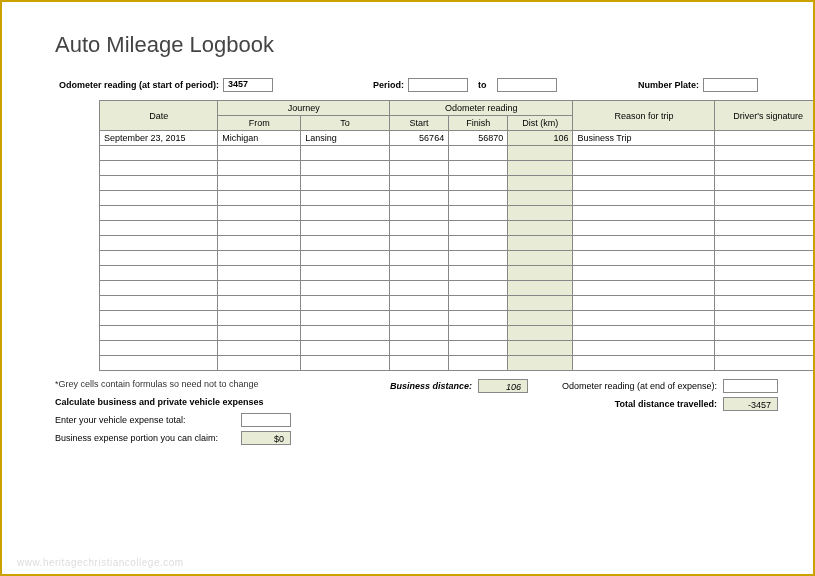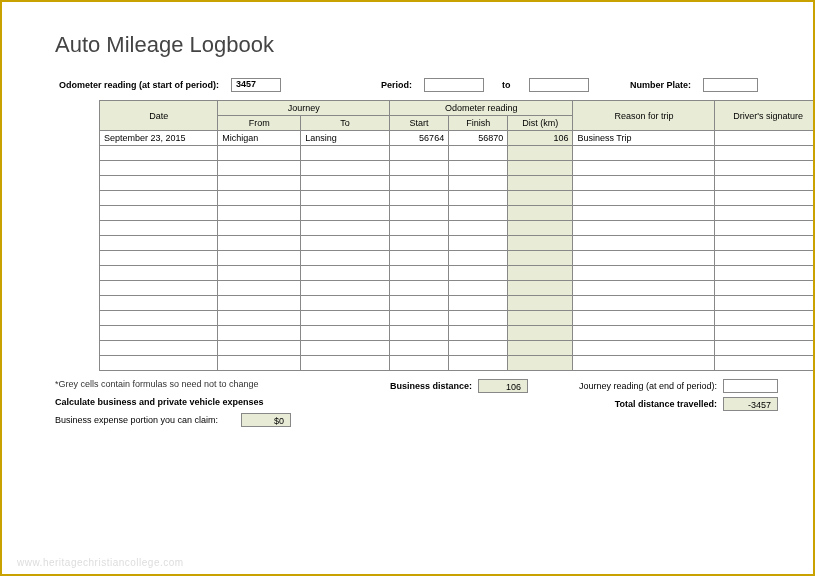--- a/index.html
+++ b/index.html
@@ -20,21 +20,21 @@
     color: #444;
     margin-bottom: 20px;
   }
   .header-row {
     display: flex;
     font-size: 9px;
     font-weight: bold;
     margin-bottom: 8px;
     gap: 0;
   }
-  .hdr-group { display: flex; align-items: center; margin-right: 20px; gap: 8px; }
+  .hdr-group { display: flex; align-items: center; margin-right: 20px; }
   .hdr-label { padding: 0 4px; }
   .hdr-input {
     border: 1px solid #888;
     background: #fff;
     height: 14px;
     min-width: 50px;
     padding: 0 4px;
     font-size: 9px;
   }
   .period-box { width: 60px; }
@@ -81,21 +81,21 @@
     min-width: 50px;
     height: 14px;
     line-height: 14px;
     text-align: right;
     padding: 0 6px;
     font-size: 9px;
   }
   .val-box.grey { background: #e8ebd6; }
 
   .footer-mid { width: 160px; text-align: right; }
-  .footer-mid .row { display:flex; justify-content:flex-end; align-items:center; margin-bottom:4px; gap:6px; }
+  .footer-mid .row { display:flex; justify-content:flex-end; align-items:center; margin-bottom:4px; gap:6px;font-style:italic; }
 
   .footer-right { width: 230px; }
   .footer-right .row { display:flex; justify-content:flex-end; align-items:center; margin-bottom:4px; gap:6px; }
   .footer-right .lbl { text-align: right; }
   .footer-right .lbl.bold { font-weight: bold; }
 
   .watermark {
     position: absolute;
     bottom: 6px;
     left: 15px;
@@ -306,35 +306,39 @@
           <td></td>
         </tr>
       </tbody>
   </table>
 
   <div class="footer">
     <div class="footer-left">
       <div class="note">*Grey cells contain formulas so need not to change</div>
       <div class="subhead">Calculate business and private vehicle expenses</div>
       <div class="row">
+        <span class="lbl">Enter your vehicle expense total:</span>
+        <span class="val-box"></span>
+      </div>
+      <div class="row">
         <span class="lbl">Business expense portion you can claim:</span>
         <span class="val-box grey">$0</span>
       </div>
     </div>
 
     <div class="footer-mid">
       <div class="row">
         <span style="font-weight:bold;">Business distance:</span>
         <span class="val-box grey">106</span>
       </div>
     </div>
 
     <div class="footer-right">
       <div class="row">
-        <span class="lbl">Journey reading (at end of period):</span>
+        <span class="lbl">Odometer reading (at end of expense):</span>
         <span class="val-box" style="min-width:55px;"></span>
       </div>
       <div class="row">
         <span class="lbl bold">Total distance travelled:</span>
         <span class="val-box grey" style="min-width:55px;">-3457</span>
       </div>
     </div>
   </div>
 </div>
 

